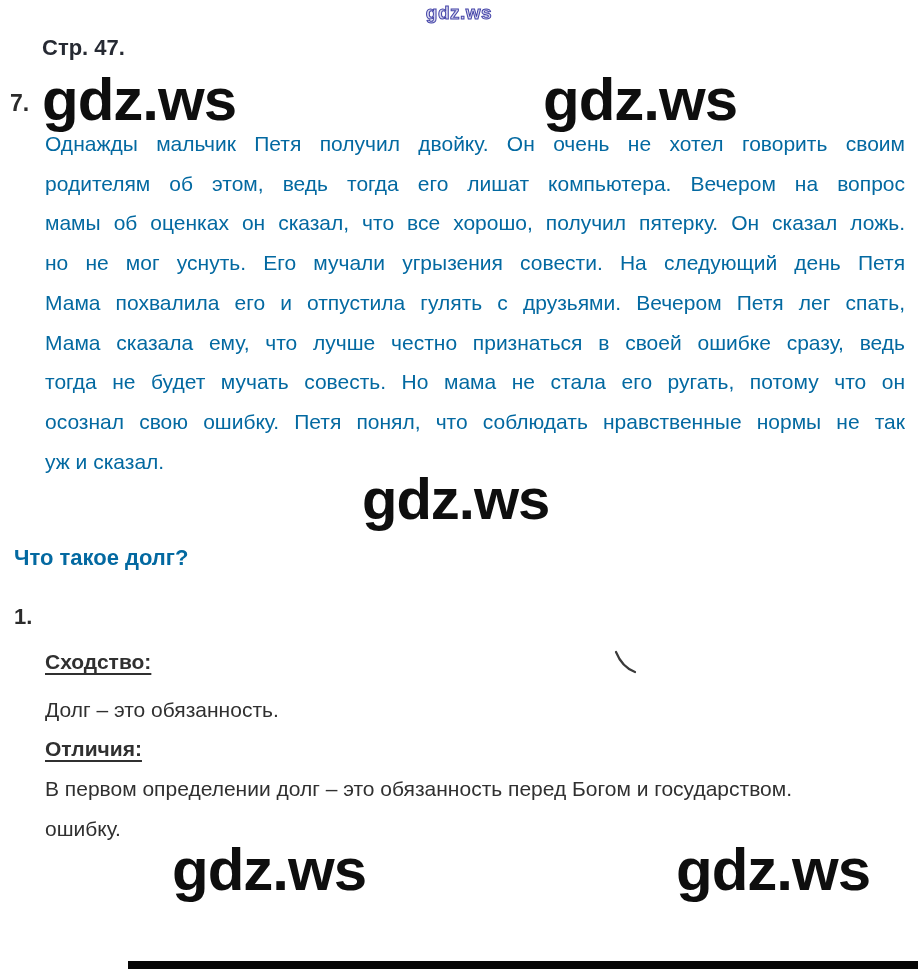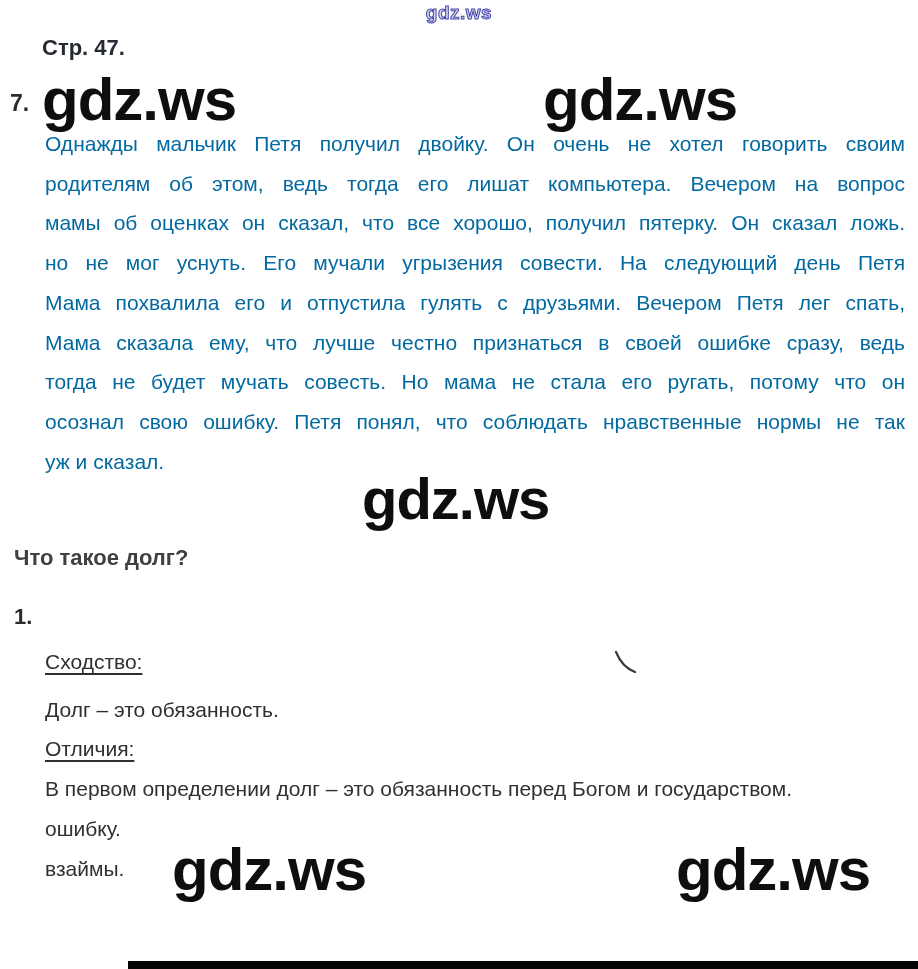--- a/index.html
+++ b/index.html
@@ -15,21 +15,21 @@
     left:0; right:0; top:2px; text-align:center;
     font-size:19px; font-weight:700; letter-spacing:0.5px;
     color:rgba(72,72,172,0.22);
     -webkit-text-stroke:1px #4343a8;
   }
 
   .page-label { left:14px; top:35px; font-size:22px; font-weight:700; color:#262a33;margin-left:28px; }
 
   .item-number { left:10px; top:90px; font-size:23px; font-weight:700; color:#2b2b2b; }
   .q-number    { left:14px; top:604px; font-size:22px; font-weight:700; color:#2b2b2b; }
-  .q-title     { left:14px; top:545px; font-size:22px; font-weight:700; color:#404040; }
+  .q-title     { left:14px; top:545px; font-size:22px; font-weight:700; color:#0369a1; }
 
   .wm {
     font-weight:700; color:#0e0e0e; letter-spacing:-1px;
     white-space:nowrap; line-height:60px;
   }
   .wm-a  { top:70px;  font-size:60px; }
   .wm-a1 { left:42px; }
   .wm-a2 { left:543px; }
   .wm-mid{ left:362px; top:470px; font-size:58px; line-height:58px; }
   .wm-b  { top:840px; font-size:60px; }
@@ -42,21 +42,21 @@
   }
   .pline { text-align:justify; text-align-last:justify; }
   .pline.last { text-align-last:left; }
 
   .answer {
     left:45px; top:642px; width:860px;
     font-size:21px; line-height:39.7px; color:#303030;
   }
   .aline { white-space:nowrap; }
   .gap-after { margin-bottom:8px; }
-  .ul { text-decoration:underline; text-underline-offset:4px; }
+  .ul { text-decoration:underline; text-underline-offset:4px;font-weight:bold; }
 
   .stray { left:612px; top:650px; width:26px; height:26px; }
 
   .bottom-bar { left:128px; top:961px; width:790px; height:8px; background:#060606; }
 </style>
 </head>
 <body>
 
 <div class="abs wm-top">gdz.ws</div>
 
@@ -87,19 +87,18 @@
 <svg class="abs stray" viewBox="0 0 26 26">
   <path d="M4 2 C 8 12, 15 19, 23 22" fill="none" stroke="#3a3a3a" stroke-width="2.2" stroke-linecap="round"></path>
 </svg>
 
 <div class="abs answer">
   <div class="aline gap-after"><span class="ul">Сходство:</span></div>
   <div class="aline">Долг – это обязанность.</div>
   <div class="aline"><span class="ul">Отличия:</span></div>
   <div class="aline">В первом определении долг – это обязанность перед Богом и государством.</div>
   <div class="aline">ошибку.</div>
-  <div class="aline">взаймы.</div>
 </div>
 
 <div class="abs wm wm-b wm-b1">gdz.ws</div>
 <div class="abs wm wm-b wm-b2">gdz.ws</div>
 
 <div class="abs bottom-bar"></div>
 
 </body></html>

